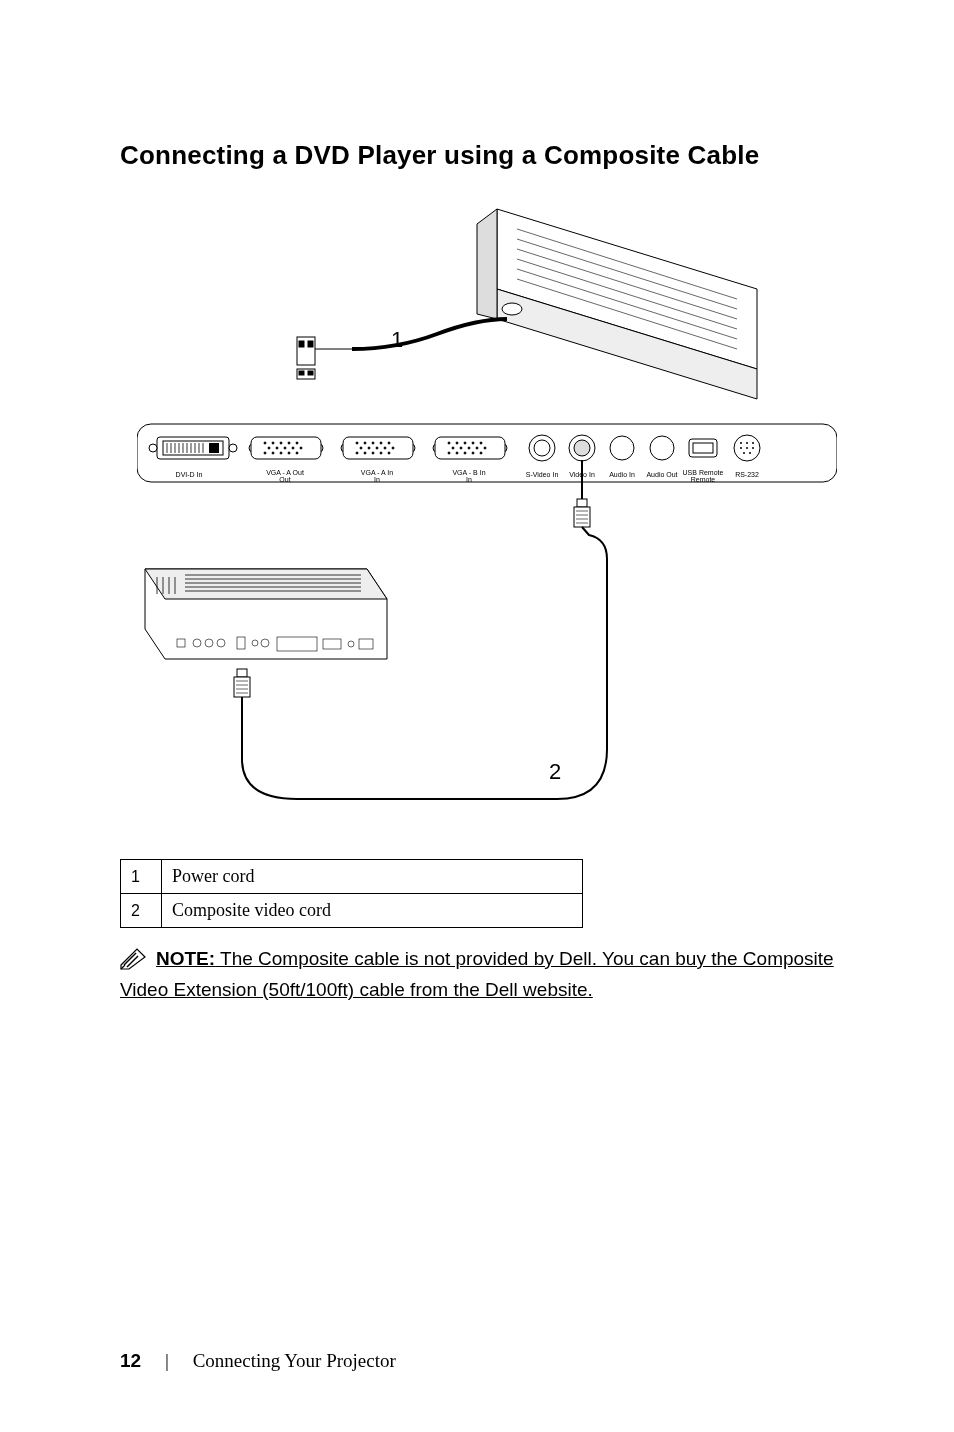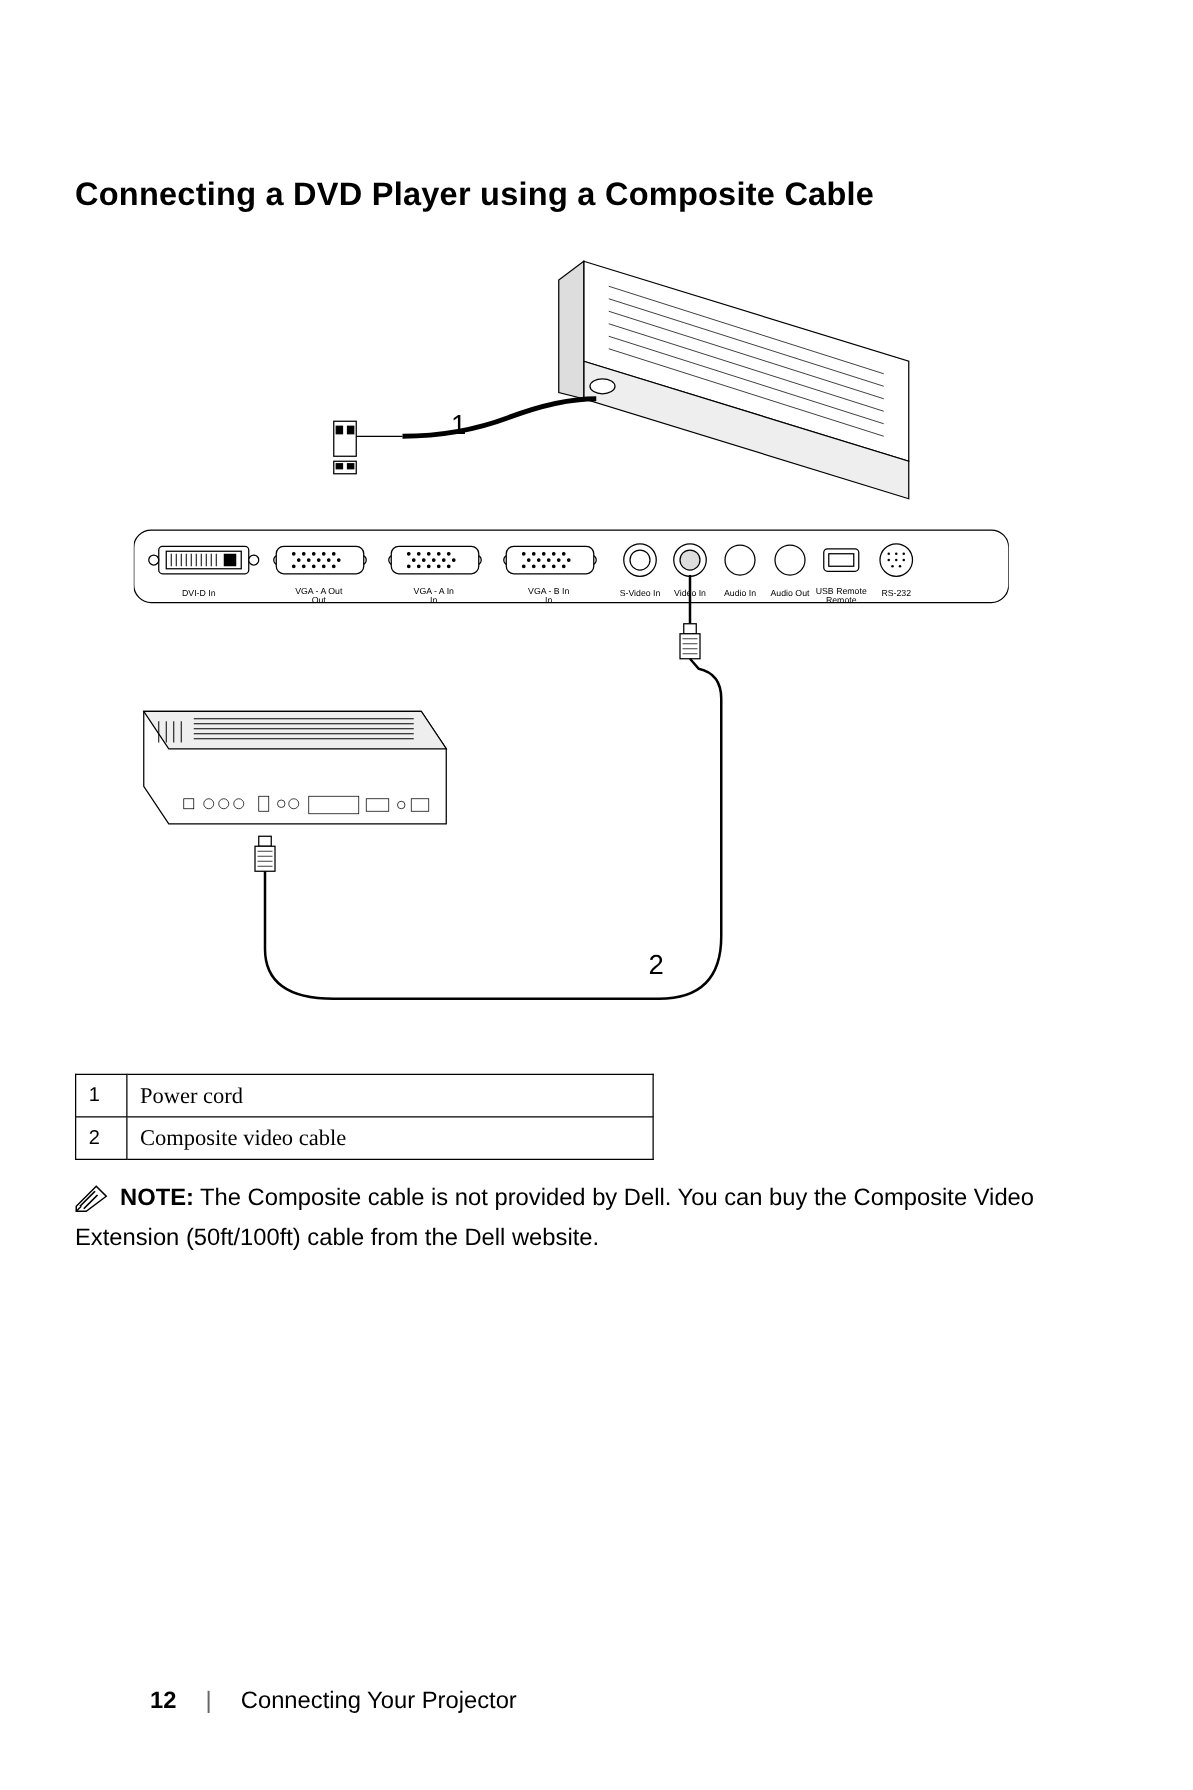--- a/index.html
+++ b/index.html
@@ -6,21 +6,21 @@
     margin: 0;
     padding: 0;
     font-family: Arial, Helvetica, sans-serif;
     width: 954px;
     height: 1432px;
     background: #fff;
     color: #000;
     position: relative;
   }
   .page {
-    padding: 140px 100px 60px 60px;
+    padding: 140px 100px 60px 120px;
     box-sizing: border-box;
     height: 100%;
     position: relative;
   }
   .title {
     font-size: 26px;
     font-weight: bold;
     letter-spacing: 0.2px;
     margin-bottom: 28px;
     font-family: "Arial Narrow", Arial, sans-serif;
@@ -51,20 +51,21 @@
     font-size: 16px;
   }
   table.legend td.txt {
     width: 400px;
     margin-top: 16px;
   }
   .note {
     font-size: 19px;
     line-height: 1.35;
     margin-top: 18px;
+    text-decoration: underline;
   }
   .note-icon {
     display: inline-block;
     vertical-align: text-top;
     margin-right: 10px;
   }
   .note-label {
     font-weight: bold;
     font-family: "Arial Narrow", Arial, sans-serif;
     font-stretch: condensed;
@@ -80,21 +81,21 @@
     font-family: "Arial Narrow", Arial, sans-serif;
     font-stretch: condensed;
     margin-right: 18px;
     text-align: right;
   }
   .footer .sep {
     color: #666;
     margin-right: 18px;
   }
   .footer .section {
-    font-family: Liberation Sans, sans-serif;
+    font-family: Liberation Serif, serif;
     font-stretch: condensed;
   }
 </style>
 </head>
 <body>
 
 <div class="page">
   <div class="title">Connecting a DVD Player using a Composite Cable</div>
 
   <div class="diagram-wrap">
@@ -331,21 +332,21 @@
   </div>
 
   <table class="legend">
     <tbody>
         <tr>
       <td class="num">1</td>
       <td class="txt">Power cord</td>
     </tr>
     <tr>
       <td class="num">2</td>
-      <td class="txt">Composite video cable</td>
+      <td class="txt">Composite video cord</td>
     </tr>
   </tbody>
     </table>
 
   <div class="note">
     <span class="note-icon">
       <svg width="26" height="22" viewBox="0 0 26 22">
         <path d="M1,17 L17,1 L25,9 L9,21 L1,21 Z" fill="#fff" stroke="#000" stroke-width="1.2"></path>
         <path d="M4,17 L16,5" stroke="#000" stroke-width="1.4"></path>
         <path d="M7,19 L18,8" stroke="#000" stroke-width="1.4"></path>

